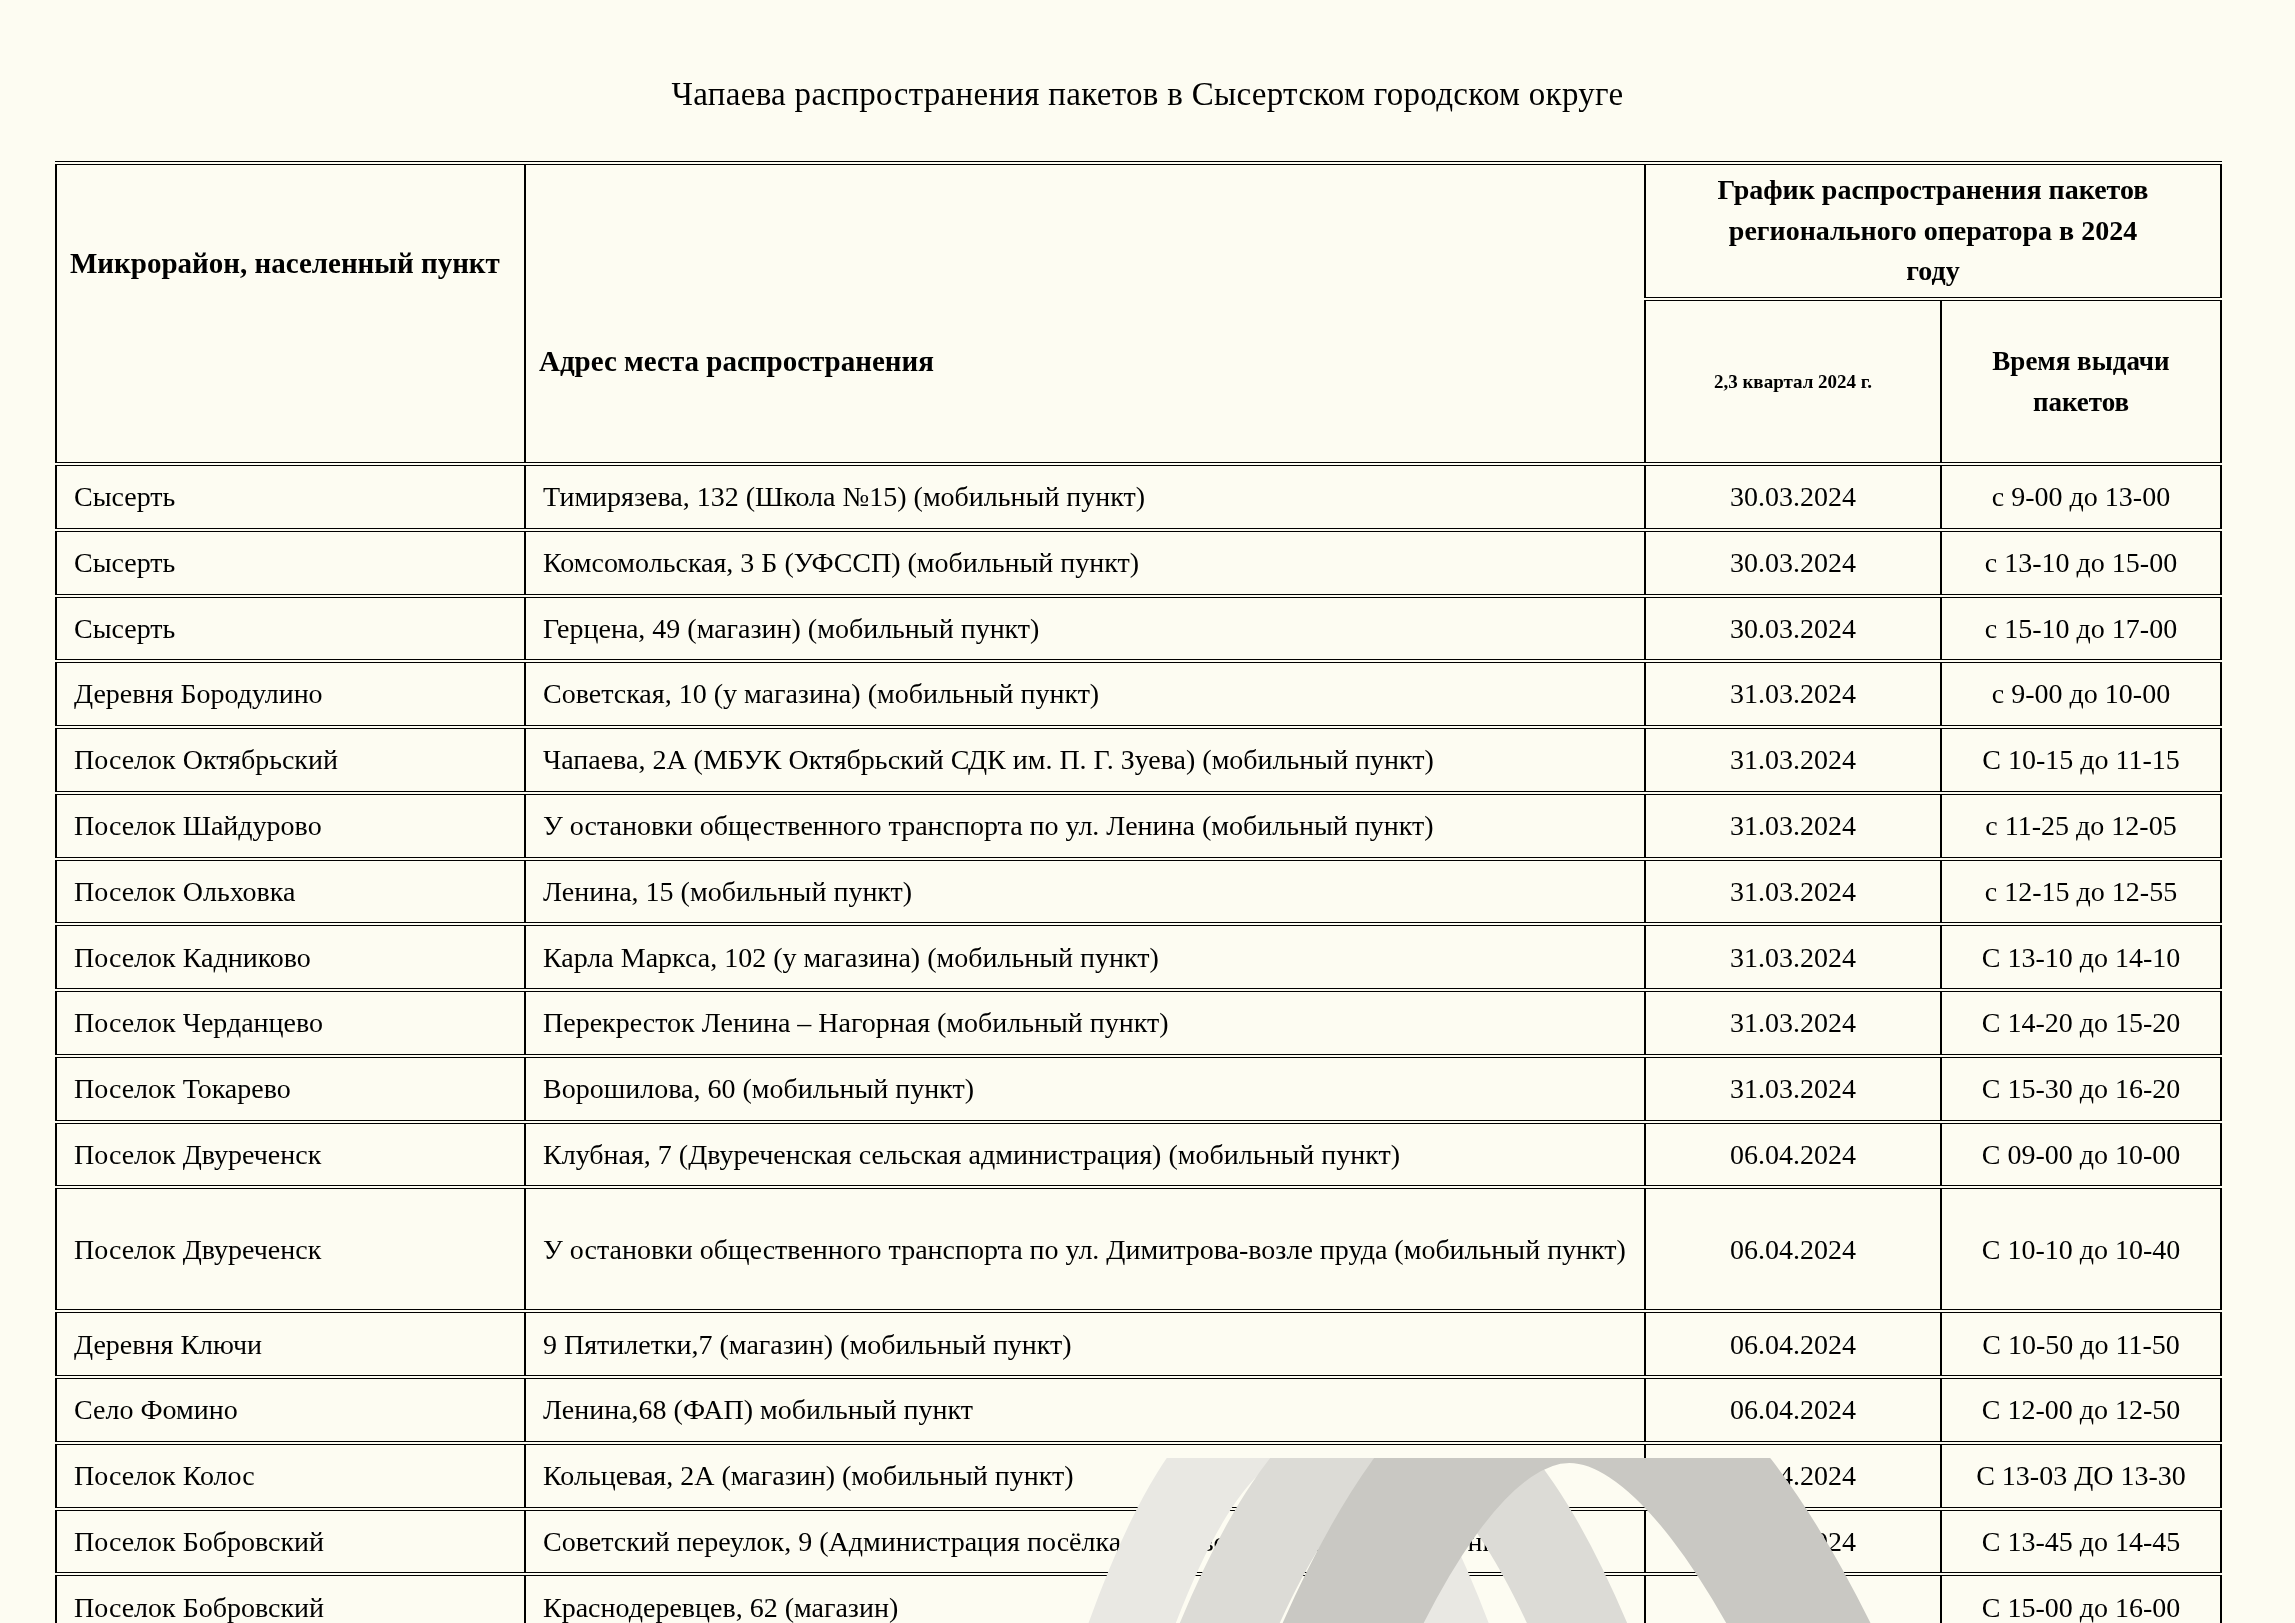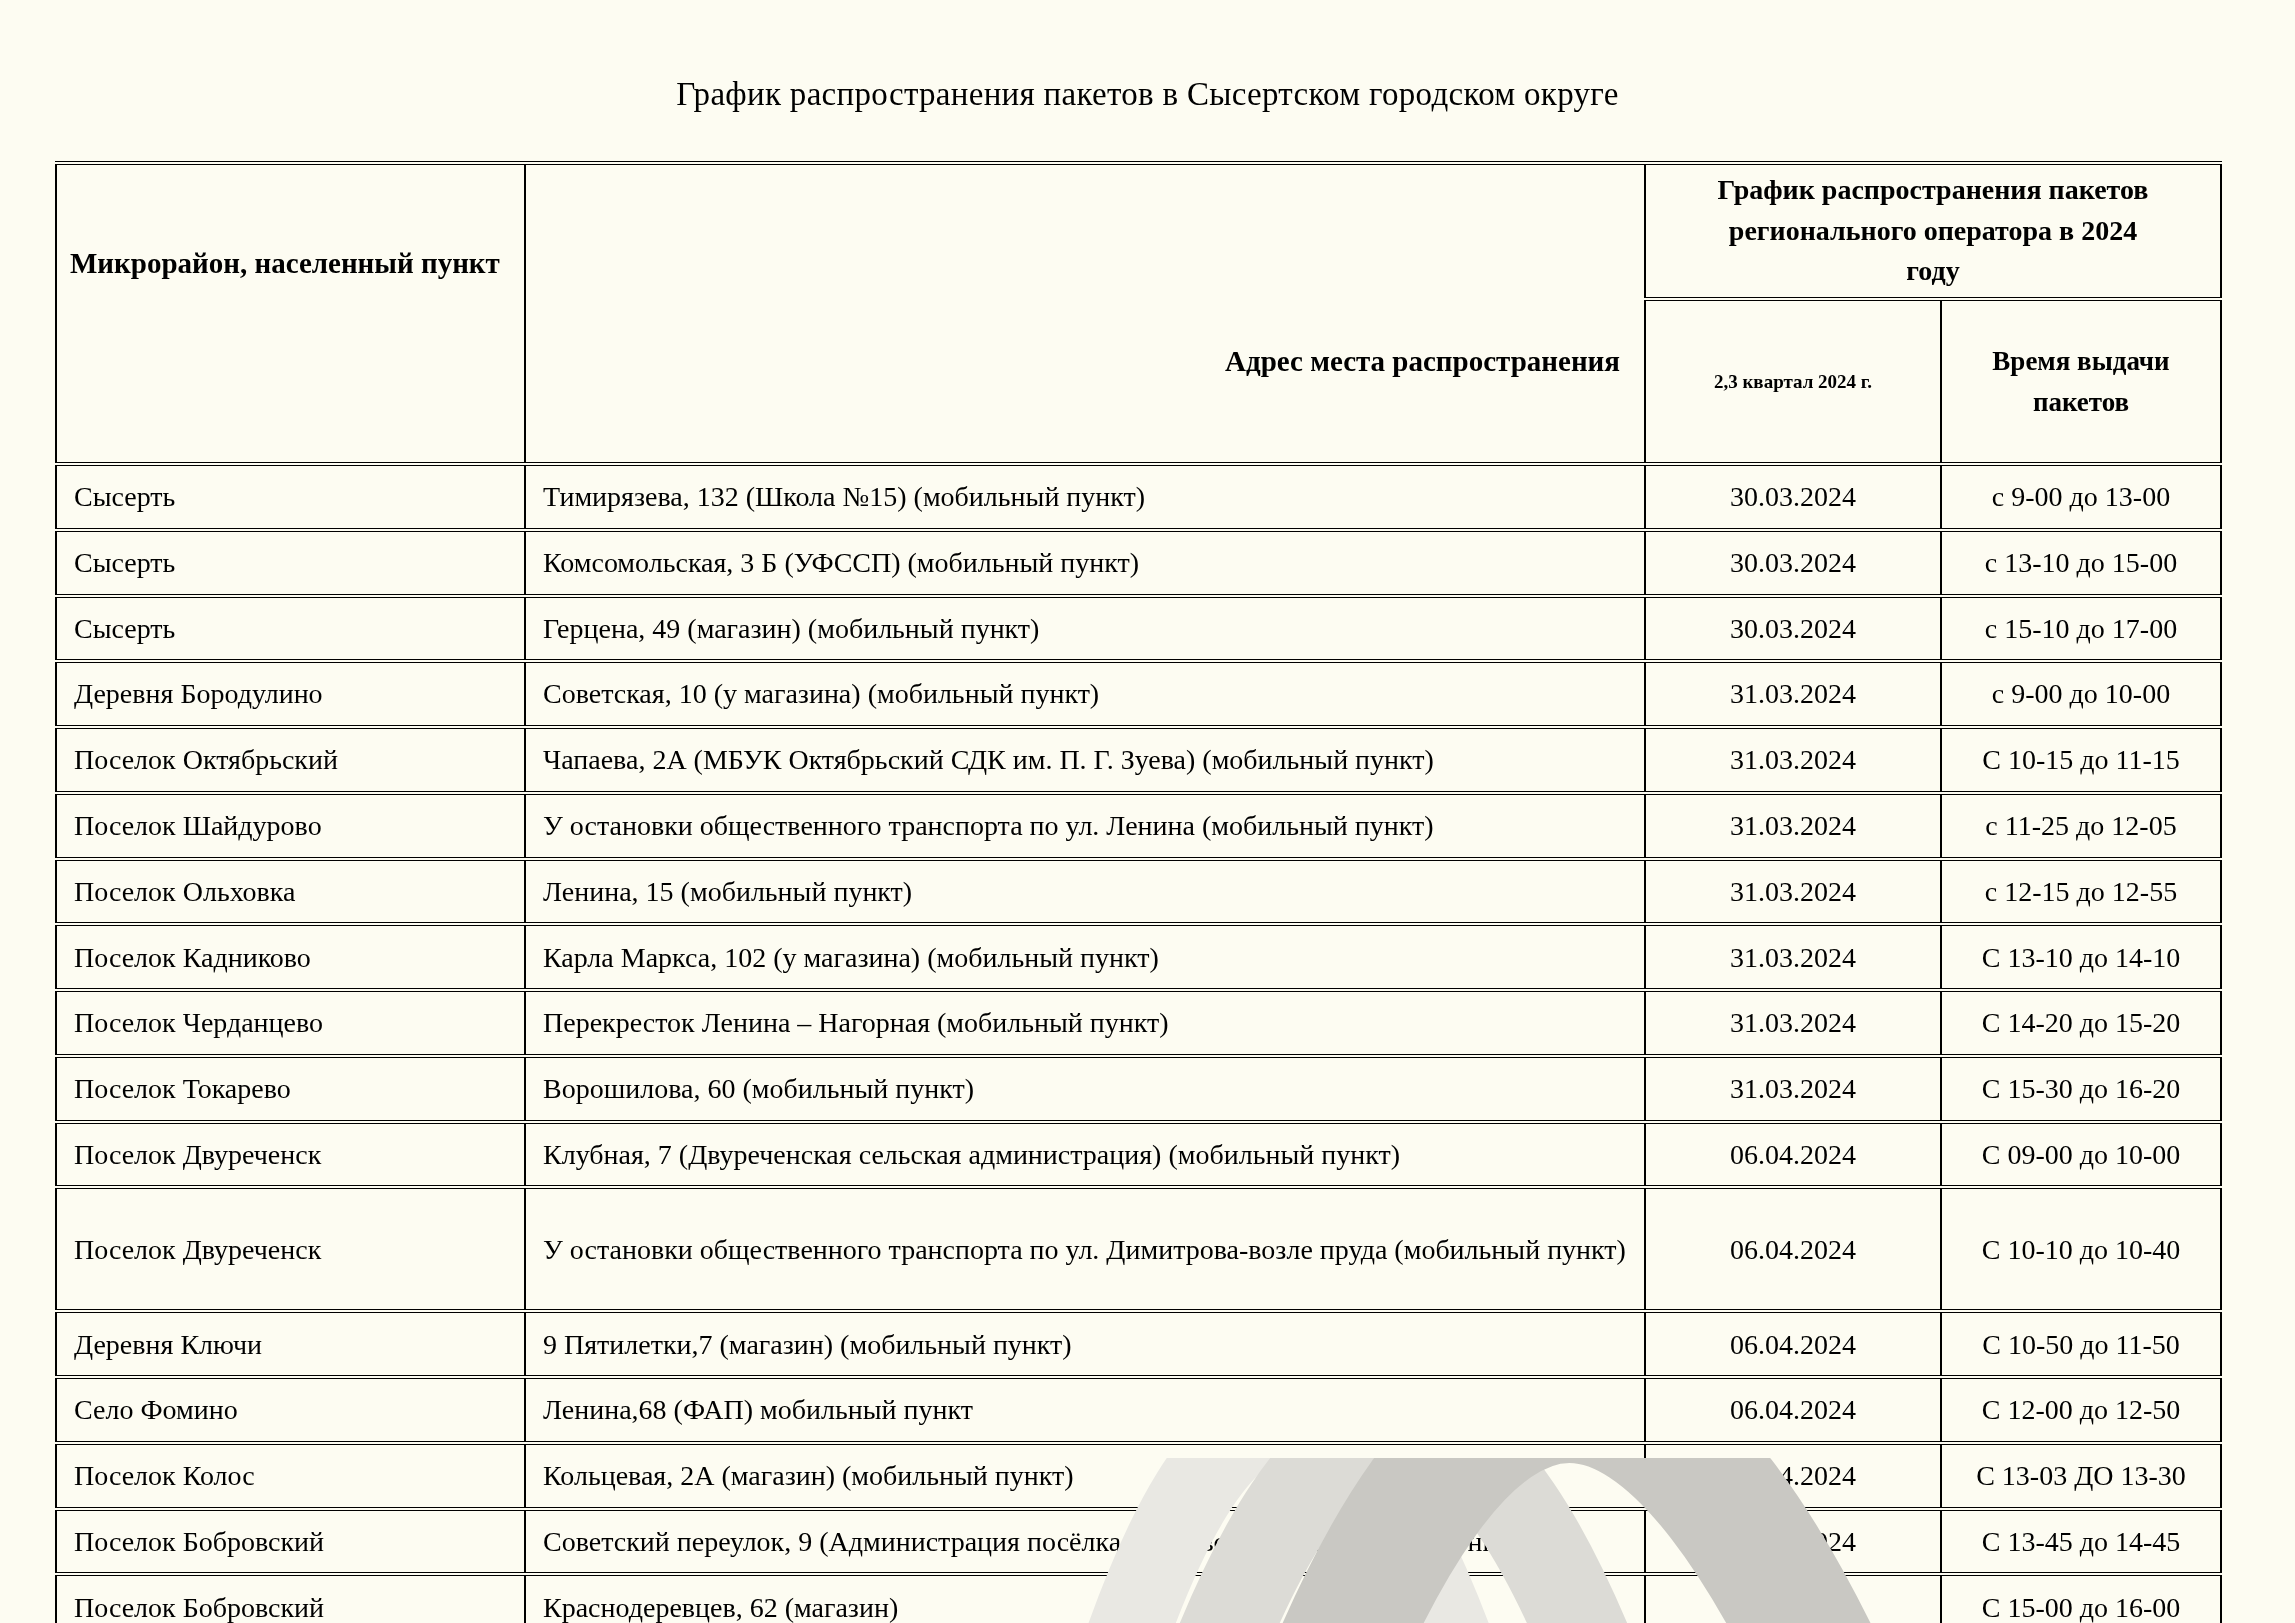--- a/index.html
+++ b/index.html
@@ -42,21 +42,21 @@
   th { font-weight: bold; }
   th.th-district {
     vertical-align: top;
     padding: 82px 13px 0 13px;
     text-align: left;
     font-size: 29px;
   }
   th.th-address {
     vertical-align: bottom;
     padding: 0 24px 84px 13px;
-    text-align: right;
+    text-align: left;
     font-size: 29px;
   }
   th.th-group {
     vertical-align: middle;
     text-align: center;
     padding: 0 63px;
     font-size: 28px;
     line-height: 1.45;
   }
   th.th-date {
@@ -103,21 +103,21 @@
     display: block;
     width: 100%;
     height: 100%;
   }
 </style>
 </head>
 <body>
 
 <div class="page">
 
-  <h1 class="title">График распространения пакетов в Сысертском городском округе</h1>
+  <h1 class="title">Чапаева распространения пакетов в Сысертском городском округе</h1>
 
   <table class="schedule">
     <colgroup>
       <col style="width:469px">
       <col style="width:1120px">
       <col style="width:296px">
       <col style="width:280px">
     </colgroup>
     <thead>
       <tr class="header-top-row">

